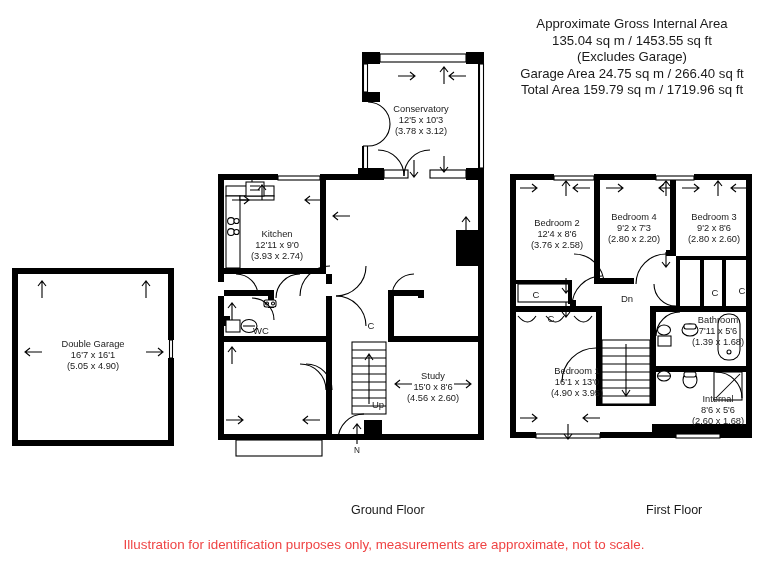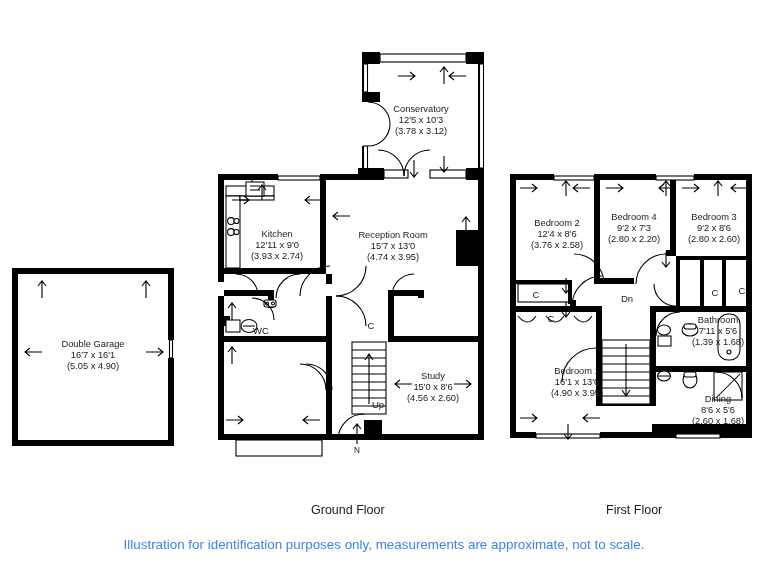--- a/index.html
+++ b/index.html
@@ -29,32 +29,33 @@
     line-height: 16.6px;
     color: #1a1a1a;
   }
   .area-summary div { white-space: nowrap; }
 
   .floor-caption {
     position: absolute;
     font-size: 12.5px;
     color: #1a1a1a;
     white-space: nowrap;
+    margin-left: 40px;
   }
   #ground-floor-caption { left: 311px; top: 503px; }
   #first-floor-caption  { left: 606px; top: 503px; }
 
   .footer-note {
     position: absolute;
     left: 0;
     top: 537px;
     width: 768px;
     text-align: center;
     font-size: 13.4px;
-    color: #3b82f6;
+    color: #ef4444;
   }
 
   svg.plan { position: absolute; left: 0; top: 0; }
 
   .wall      { fill: #000000; }
   .thinwall  { fill: none; stroke: #000000; stroke-width: 1.1; }
   .glass     { fill: #ffffff; stroke: #000000; stroke-width: 1.1; }
   .door-arc  { fill: none; stroke: #000000; stroke-width: 1.1; }
   .fixture   { fill: #ffffff; stroke: #000000; stroke-width: 1.05; }
   .fixline   { fill: none; stroke: #000000; stroke-width: 1.05; }
@@ -81,20 +82,27 @@
     transform: translate(-50%, -50%);
     white-space: nowrap;
   }
   .mini-label.tiny { font-size: 8.2px; }
 </style>
 </head>
 <body>
 
 <div id="plan-root">
 
+  <div class="area-summary">
+    <div>Approximate Gross Internal Area</div>
+    <div>135.04 sq m / 1453.55 sq ft</div>
+    <div>(Excludes Garage)</div>
+    <div>Garage Area 24.75 sq m / 266.40 sq ft</div>
+    <div>Total Area 159.79 sq m / 1719.96 sq ft</div>
+  </div>
 
   <svg class="plan" width="768" height="576" viewBox="0 0 768 576">
 
     <g>
       <rect class="wall" x="12" y="268" width="6" height="178"></rect>
       <rect class="wall" x="12" y="268" width="162" height="6"></rect>
       <rect class="wall" x="12" y="440" width="162" height="6"></rect>
       <rect class="wall" x="168" y="268" width="6" height="72"></rect>
       <rect class="wall" x="168" y="358" width="6" height="88"></rect>
 
@@ -348,25 +356,20 @@
     <span class="rdim">12'5 x 10'3</span>
     <span class="rmet">(3.78 x 3.12)</span>
   </div>
 
   <div class="room-label" style="left:277px; top:229px;">
     <span class="rname">Kitchen</span>
     <span class="rdim">12'11 x 9'0</span>
     <span class="rmet">(3.93 x 2.74)</span>
   </div>
 
-  <div class="room-label" style="left:393px; top:230px;">
-    <span class="rname">Reception Room</span>
-    <span class="rdim">15'7 x 13'0</span>
-    <span class="rmet">(4.74 x 3.95)</span>
-  </div>
 
 
   <div class="room-label" style="left:433px; top:371px;">
     <span class="rname">Study</span>
     <span class="rdim">15'0 x 8'6</span>
     <span class="rmet">(4.56 x 2.60)</span>
   </div>
 
   <div class="room-label" style="left:557px; top:218px;">
     <span class="rname">Bedroom 2</span>
@@ -392,21 +395,21 @@
     <span class="rmet">(4.90 x 3.95)</span>
   </div>
 
   <div class="room-label" style="left:718px; top:315px;">
     <span class="rname">Bathroom</span>
     <span class="rdim">7'11 x 5'6</span>
     <span class="rmet">(1.39 x 1.68)</span>
   </div>
 
   <div class="room-label" style="left:718px; top:394px;">
-    <span class="rname">Dining</span>
+    <span class="rname">Internal</span>
     <span class="rdim">8'6 x 5'6</span>
     <span class="rmet">(2.60 x 1.68)</span>
   </div>
 
   <div class="mini-label" style="left:261px; top:330px;text-align:center;">WC</div>
   <div class="mini-label" style="left:370px; top:404px;margin-left:8px;">Up</div>
   <div class="mini-label" style="left:627px; top:298px;">Dn</div>
   <div class="mini-label tiny" style="left:357px; top:450px;">N</div>
   <div class="mini-label" style="left:371px; top:325px;">C</div>
   <div class="mini-label" style="left:536px; top:294px;">C</div>

